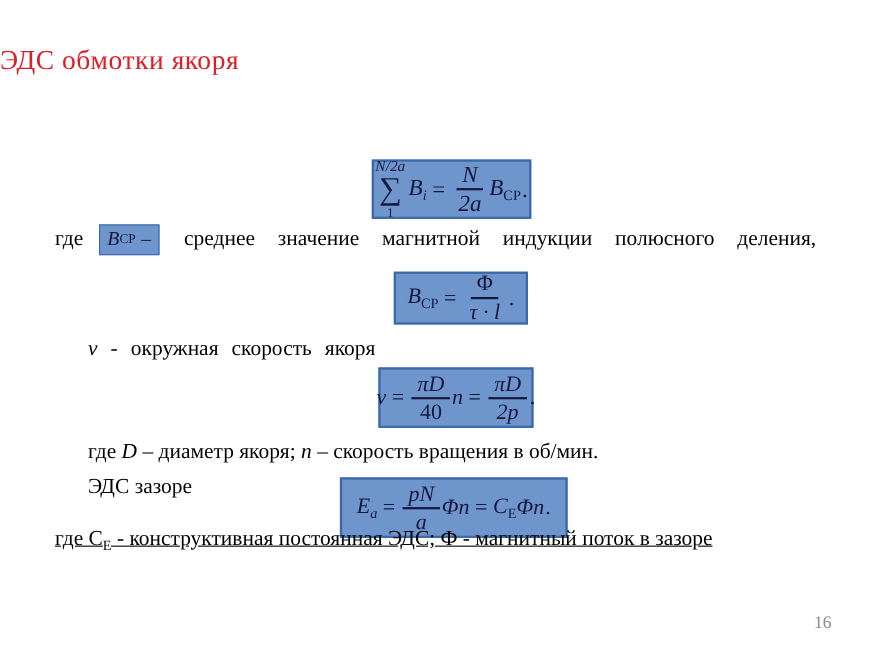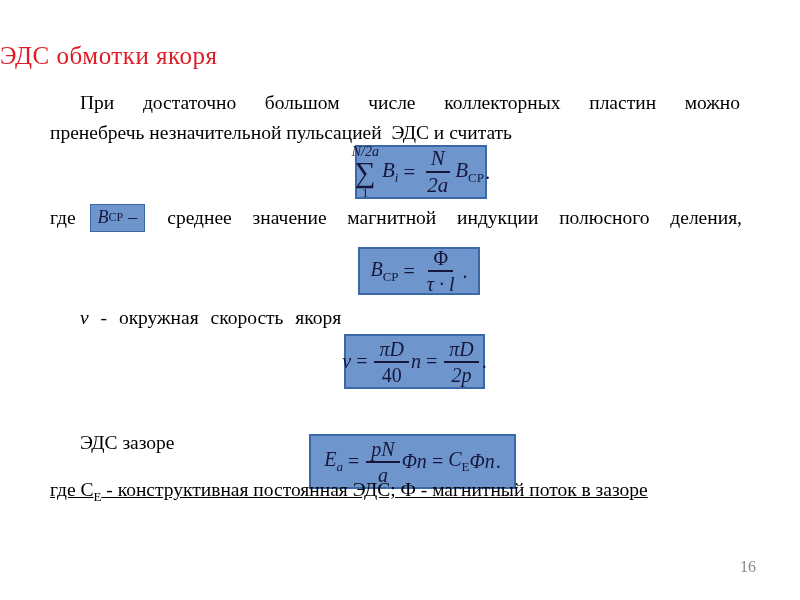--- a/index.html
+++ b/index.html
@@ -60,26 +60,22 @@
     color:var(--page-gray,#8a8a8a);
   }
 </style>
 </head>
 <body>
 
 <div class="slide">
 
   <div class="title">ЭДС обмотки якоря</div>
 
-  <div class="para">
-    <div class="l1">При достаточно большом числе коллекторных пластин можно</div>
-    <div class="l2">пренебречь незначительной пульсацией &nbsp;ЭДС и считать</div>
-  </div>
 
-  <div class="fbox" style="left:338px; top:145px; width:132px; height:54px;margin-left:17px;">
+  <div class="fbox" style="left:338px; top:145px; width:145px; height:54px;">
     <span class="sum">
       <span class="up">N/2a</span>
       <span class="sg">∑</span>
       <span class="lo">1</span>
     </span>
     <span><span>B</span><sub class="iti">i</sub></span>
     <span class="eq">=</span>
     <span class="frac">
       <span class="num">N</span>
       <span class="den">2a</span>
@@ -121,20 +117,23 @@
     </span>
     <span>n</span>
     <span class="eq">=</span>
     <span class="frac">
       <span class="num">πD</span>
       <span class="den">2p</span>
     </span>
     <span class="dot">.</span>
   </div>
 
+  <div class="textline" style="left:80px; top:397px;">
+    <span>где </span><span class="it">D</span><span> – диаметр якоря; </span><span class="it">n</span><span> – скорость вращения в об/мин.</span>
+  </div>
 
   <div class="textline" style="left:80px; top:429px;">ЭДС зазоре</div>
 
   <div class="fbox" style="left:309px; top:434px; width:207px; height:55px; font-size:20px;">
     <span><span>E</span><sub class="iti">a</sub></span>
     <span class="eq">=</span>
     <span class="frac">
       <span class="num">pN</span>
       <span class="den">a</span>
     </span>

